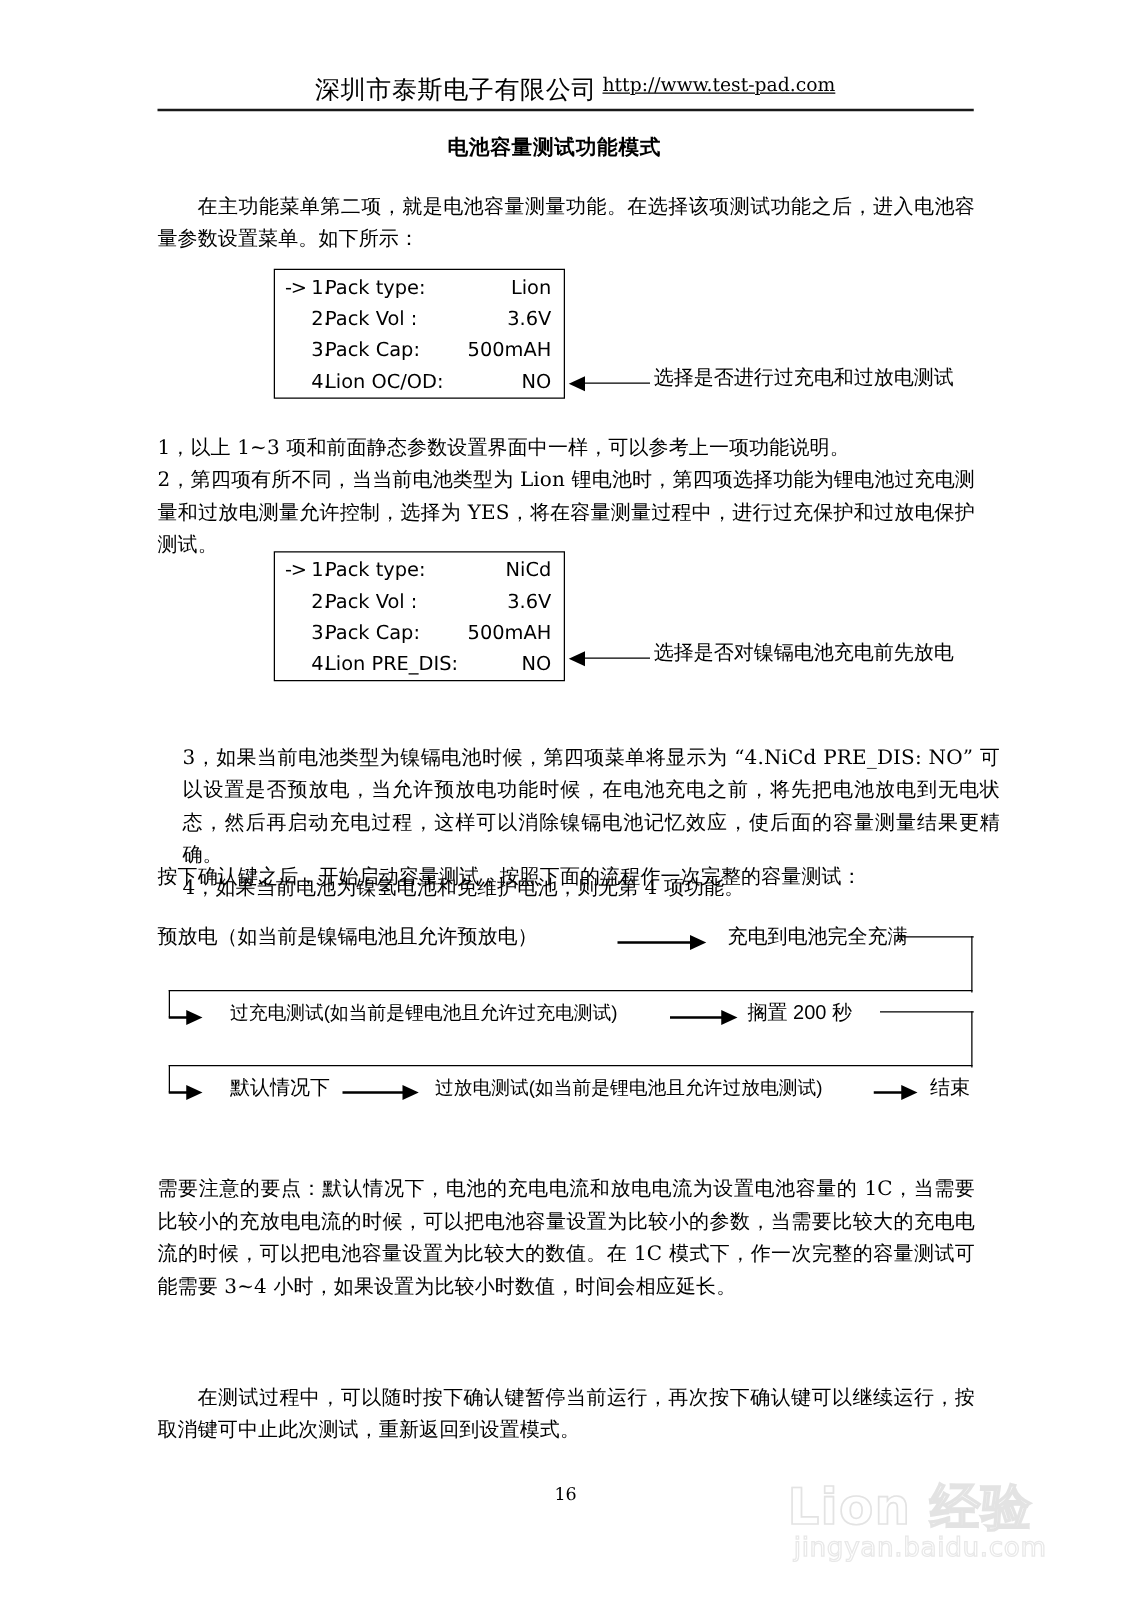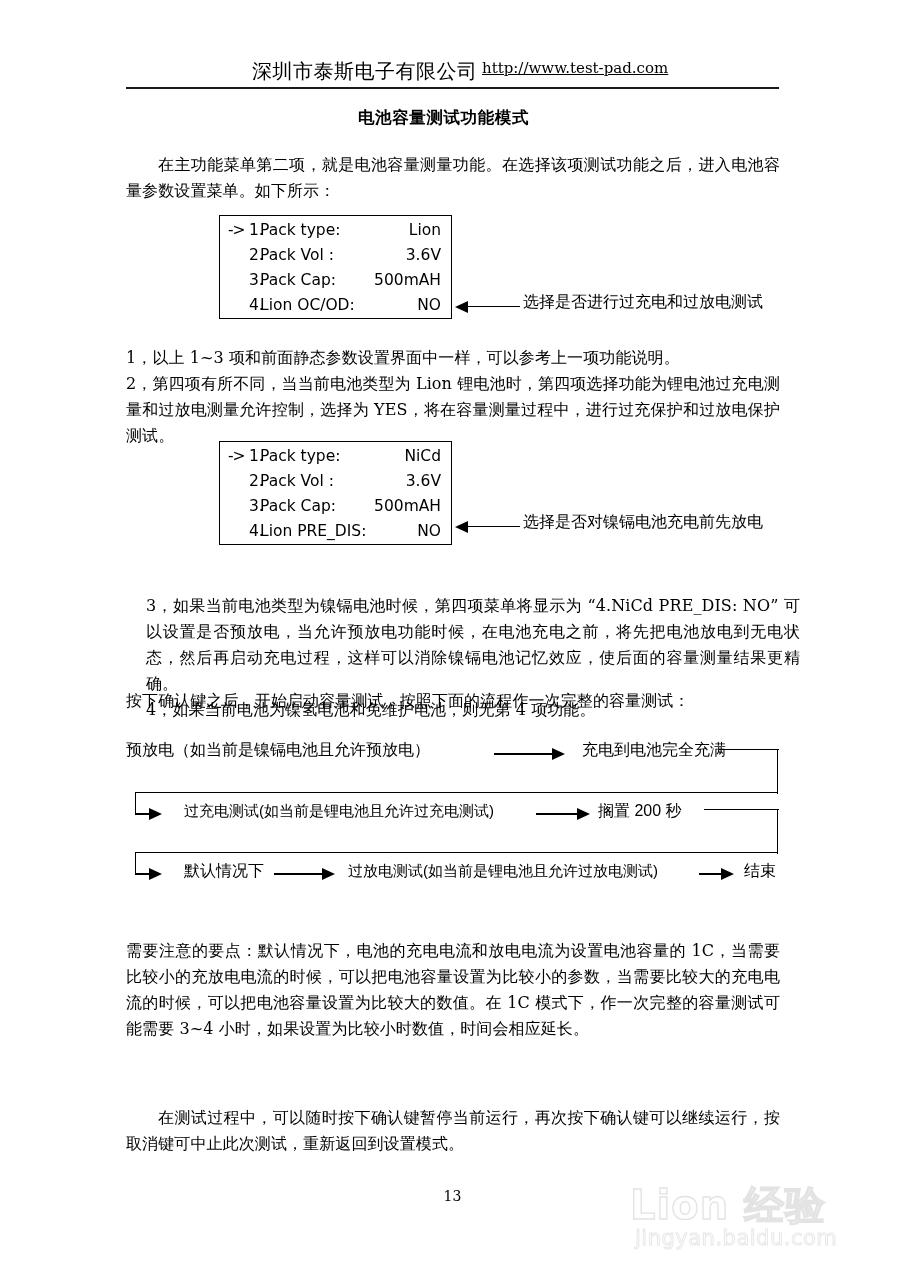--- a/index.html
+++ b/index.html
@@ -389,20 +389,20 @@
     </span>
     <span class="flow-text" style="left:618px; top:123px;">结束</span>
   </div>
 
   <div class="para p-after">
     <span class="line">需要注意的要点：默认情况下，电池的充电电流和放电电流为设置电池容量的 1C，当需要比较小的充放电电流的时候，可以把电池容量设置为比较小的参数，当需要比较大的充电电流的时候，可以把电池容量设置为比较大的数值。在 1C 模式下，作一次完整的容量测试可能需要 3~4 小时，如果设置为比较小时数值，时间会相应延长。</span>
   </div>
 
   <div class="para p-final">在测试过程中，可以随时按下确认键暂停当前运行，再次按下确认键可以继续运行，按取消键可中止此次测试，重新返回到设置模式。</div>
 
-  <div class="page-number">13</div>
+  <div class="page-number">16</div>
 
   <div class="watermark">
     <div class="wm-main">Lion 经验</div>
     <div class="wm-sub">jingyan.baidu.com</div>
   </div>
 
 </div>
 
 </body></html>

